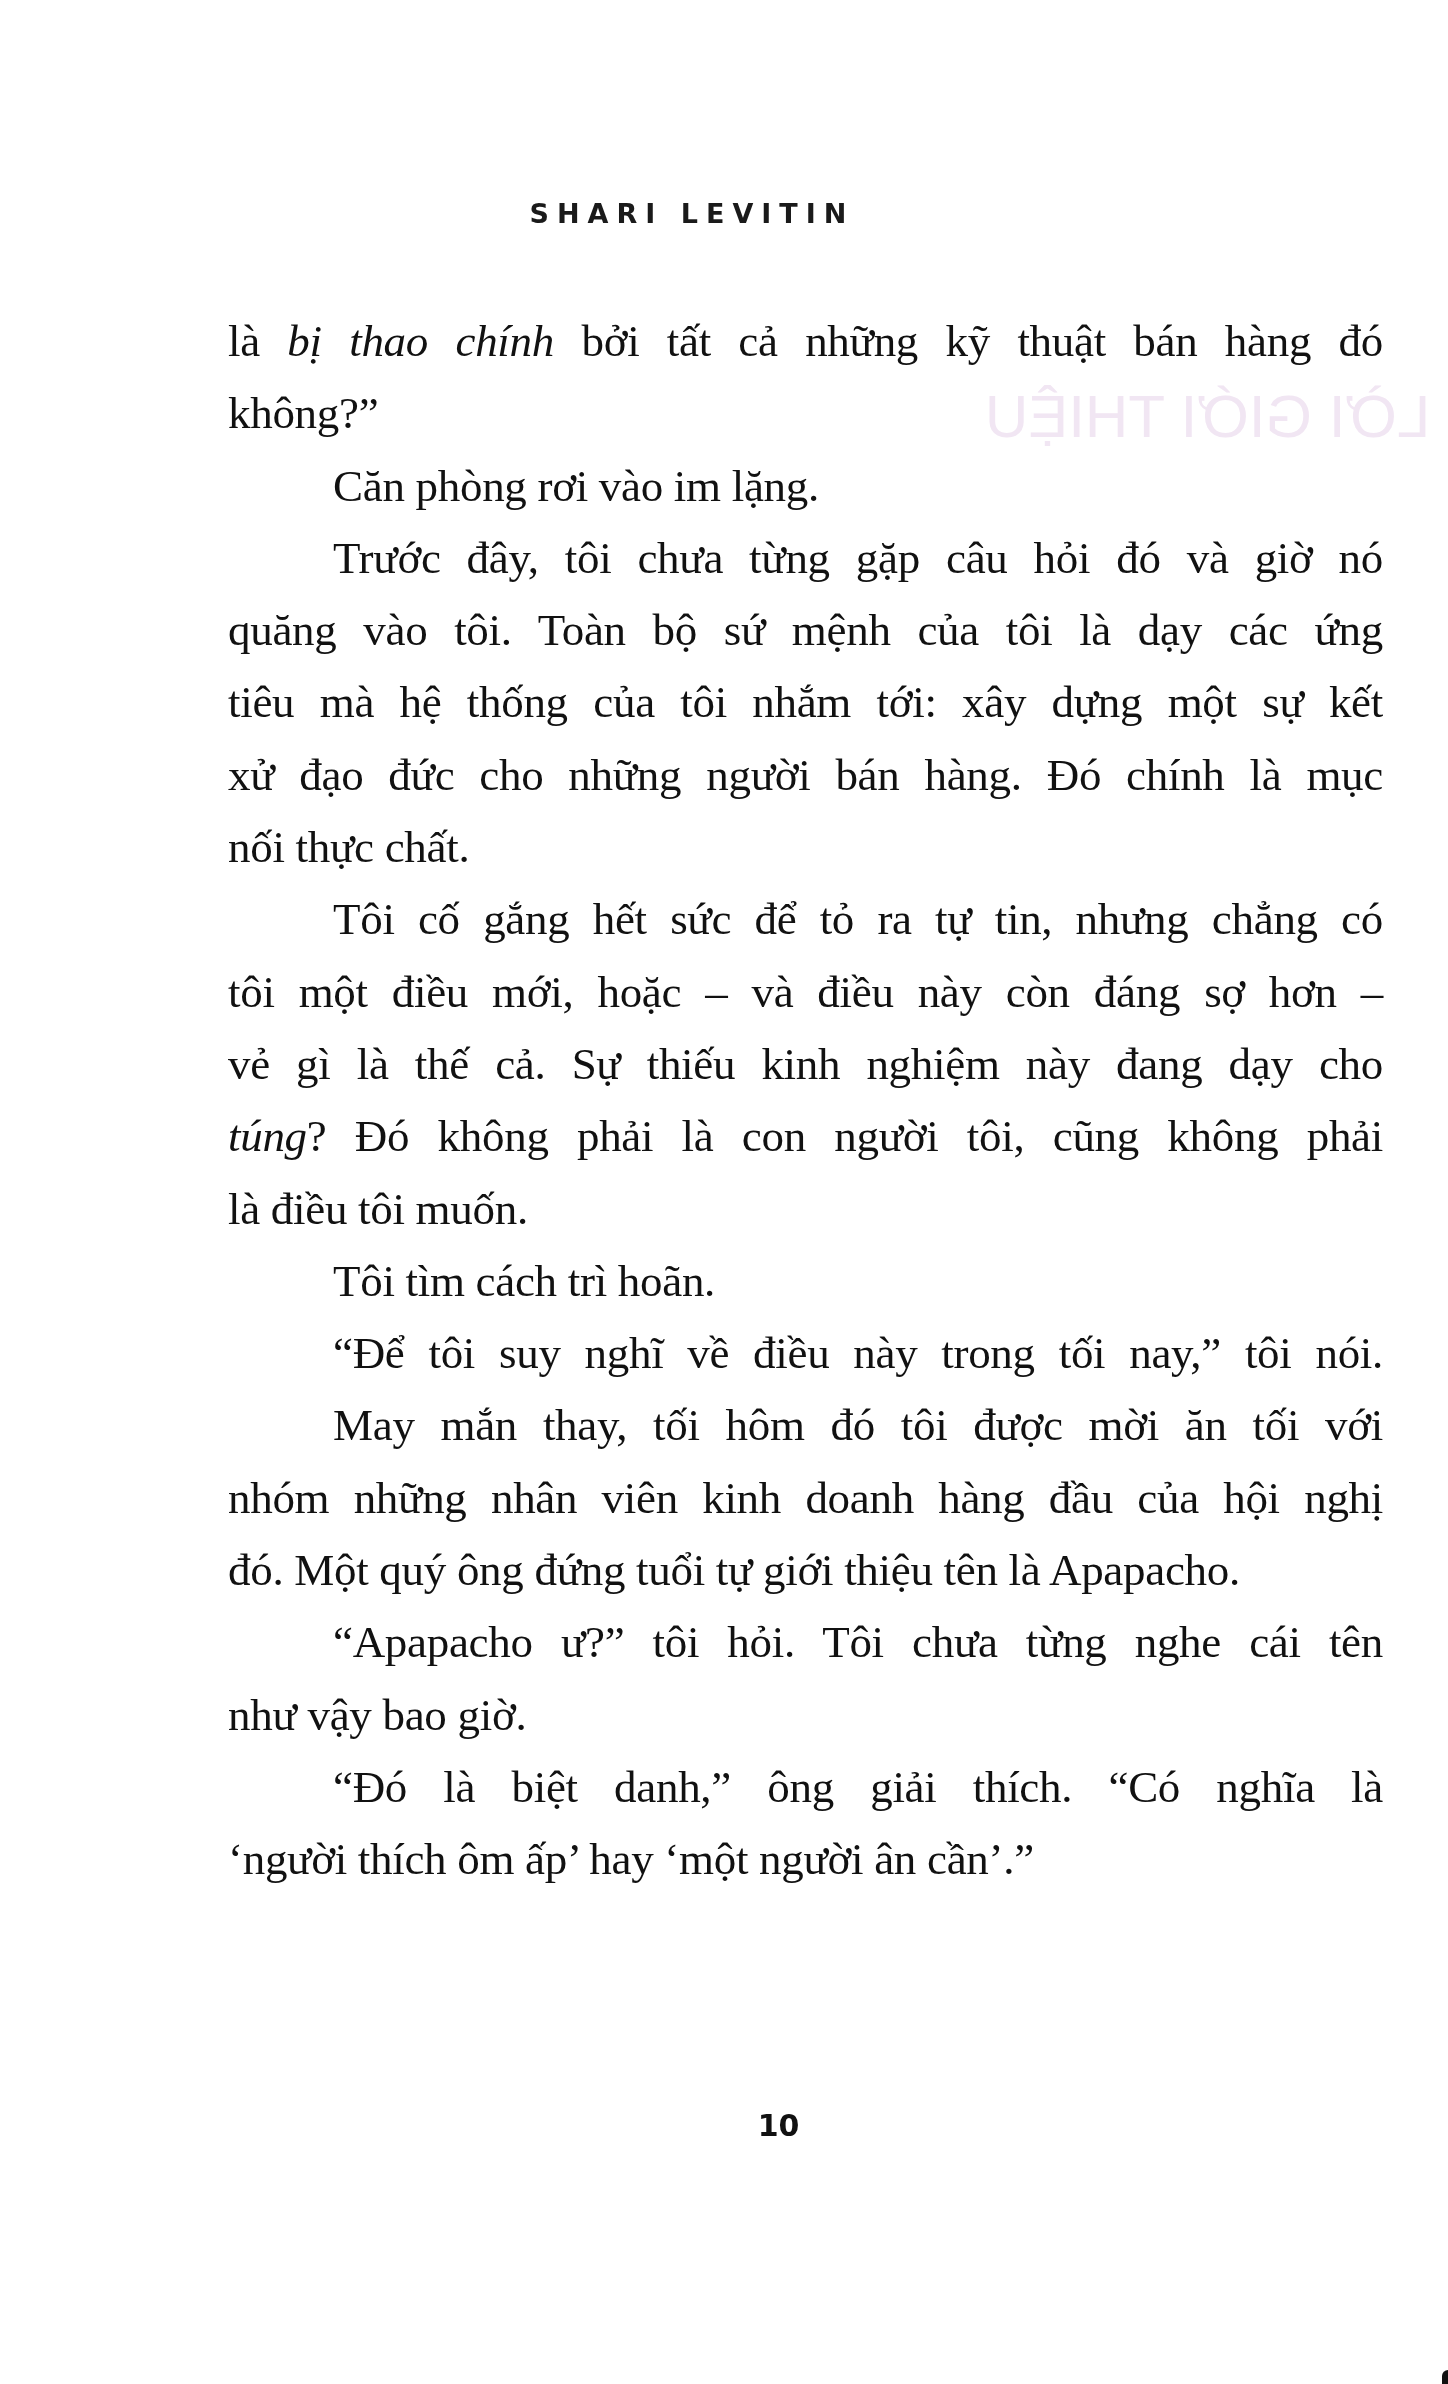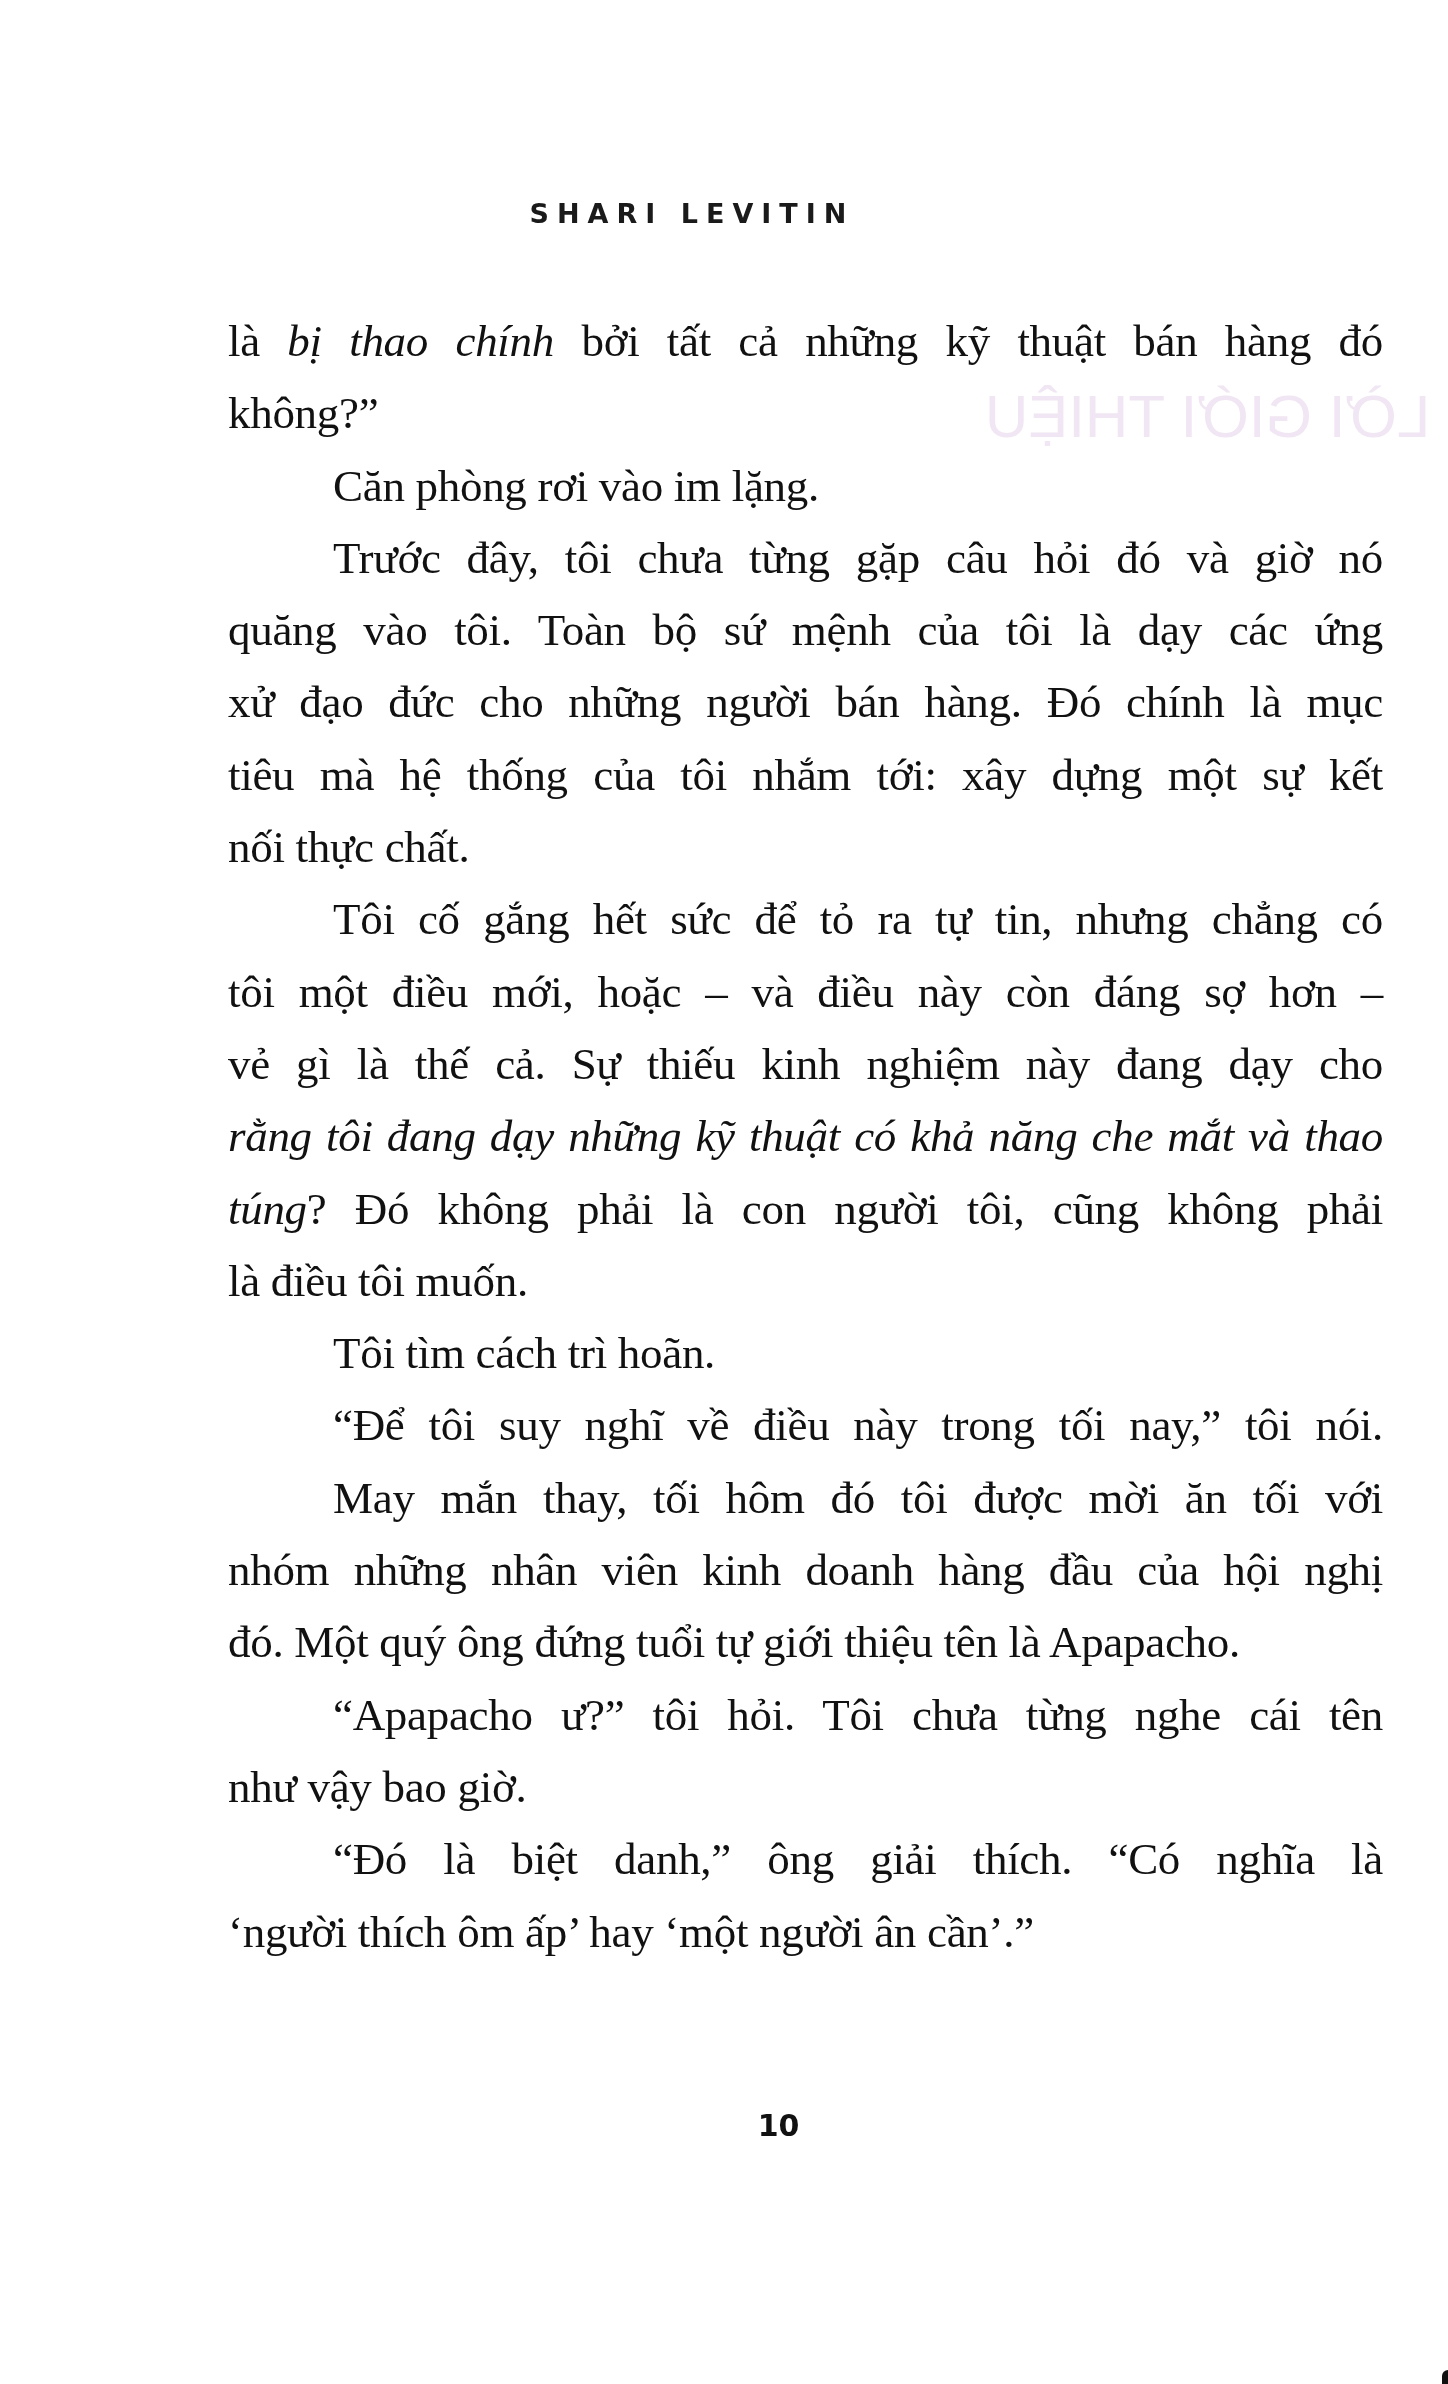--- a/index.html
+++ b/index.html
@@ -95,27 +95,26 @@
 <div class="ghost" style="top:382px; left:985px; font-size:60px;">LỜI GIỚI THIỆU</div>
 
 <div class="running-head">SHARI LEVITIN</div>
 
 <div class="text-block" id="body-text">
     <span class="line"><span class="seg">là </span><span class="seg italic">bị thao chính</span><span class="seg"> bởi tất cả những kỹ thuật bán hàng đó</span></span>
     <span class="line last"><span class="seg">không?”</span></span>
     <span class="line indent last"><span class="seg">Căn phòng rơi vào im lặng.</span></span>
     <span class="line indent"><span class="seg">Trước đây, tôi chưa từng gặp câu hỏi đó và giờ nó</span></span>
     <span class="line"><span class="seg">quăng vào tôi. Toàn bộ sứ mệnh của tôi là dạy các ứng</span></span>
+    <span class="line"><span class="seg">tiêu mà hệ thống của tôi nhắm tới: xây dựng một sự kết</span></span>
     <span class="line"><span class="seg">xử đạo đức cho những người bán hàng. Đó chính là mục</span></span>
-    <span class="line"><span class="seg">tiêu mà hệ thống của tôi nhắm tới: xây dựng một sự kết</span></span>
     <span class="line last"><span class="seg">nối thực chất.</span></span>
     <span class="line indent"><span class="seg">Tôi cố gắng hết sức để tỏ ra tự tin, nhưng chẳng có</span></span>
     <span class="line"><span class="seg">tôi một điều mới, hoặc – và điều này còn đáng sợ hơn –</span></span>
     <span class="line"><span class="seg">vẻ gì là thế cả. Sự thiếu kinh nghiệm này đang dạy cho</span></span>
-    <span class="line"><span class="seg italic">rằng tôi đang dạy những kỹ thuật có khả năng che mắt và thao</span></span>
     <span class="line"><span class="seg italic">túng</span><span class="seg">? Đó không phải là con người tôi, cũng không phải</span></span>
     <span class="line last"><span class="seg">là điều tôi muốn.</span></span>
     <span class="line indent last"><span class="seg">Tôi tìm cách trì hoãn.</span></span>
     <span class="line indent"><span class="seg">“Để tôi suy nghĩ về điều này trong tối nay,” tôi nói.</span></span>
     <span class="line indent"><span class="seg">May mắn thay, tối hôm đó tôi được mời ăn tối với</span></span>
     <span class="line"><span class="seg">nhóm những nhân viên kinh doanh hàng đầu của hội nghị</span></span>
     <span class="line last"><span class="seg">đó. Một quý ông đứng tuổi tự giới thiệu tên là Apapacho.</span></span>
     <span class="line indent"><span class="seg">“Apapacho ư?” tôi hỏi. Tôi chưa từng nghe cái tên</span></span>
     <span class="line last"><span class="seg">như vậy bao giờ.</span></span>
     <span class="line indent"><span class="seg">“Đó là biệt danh,” ông giải thích. “Có nghĩa là</span></span>

